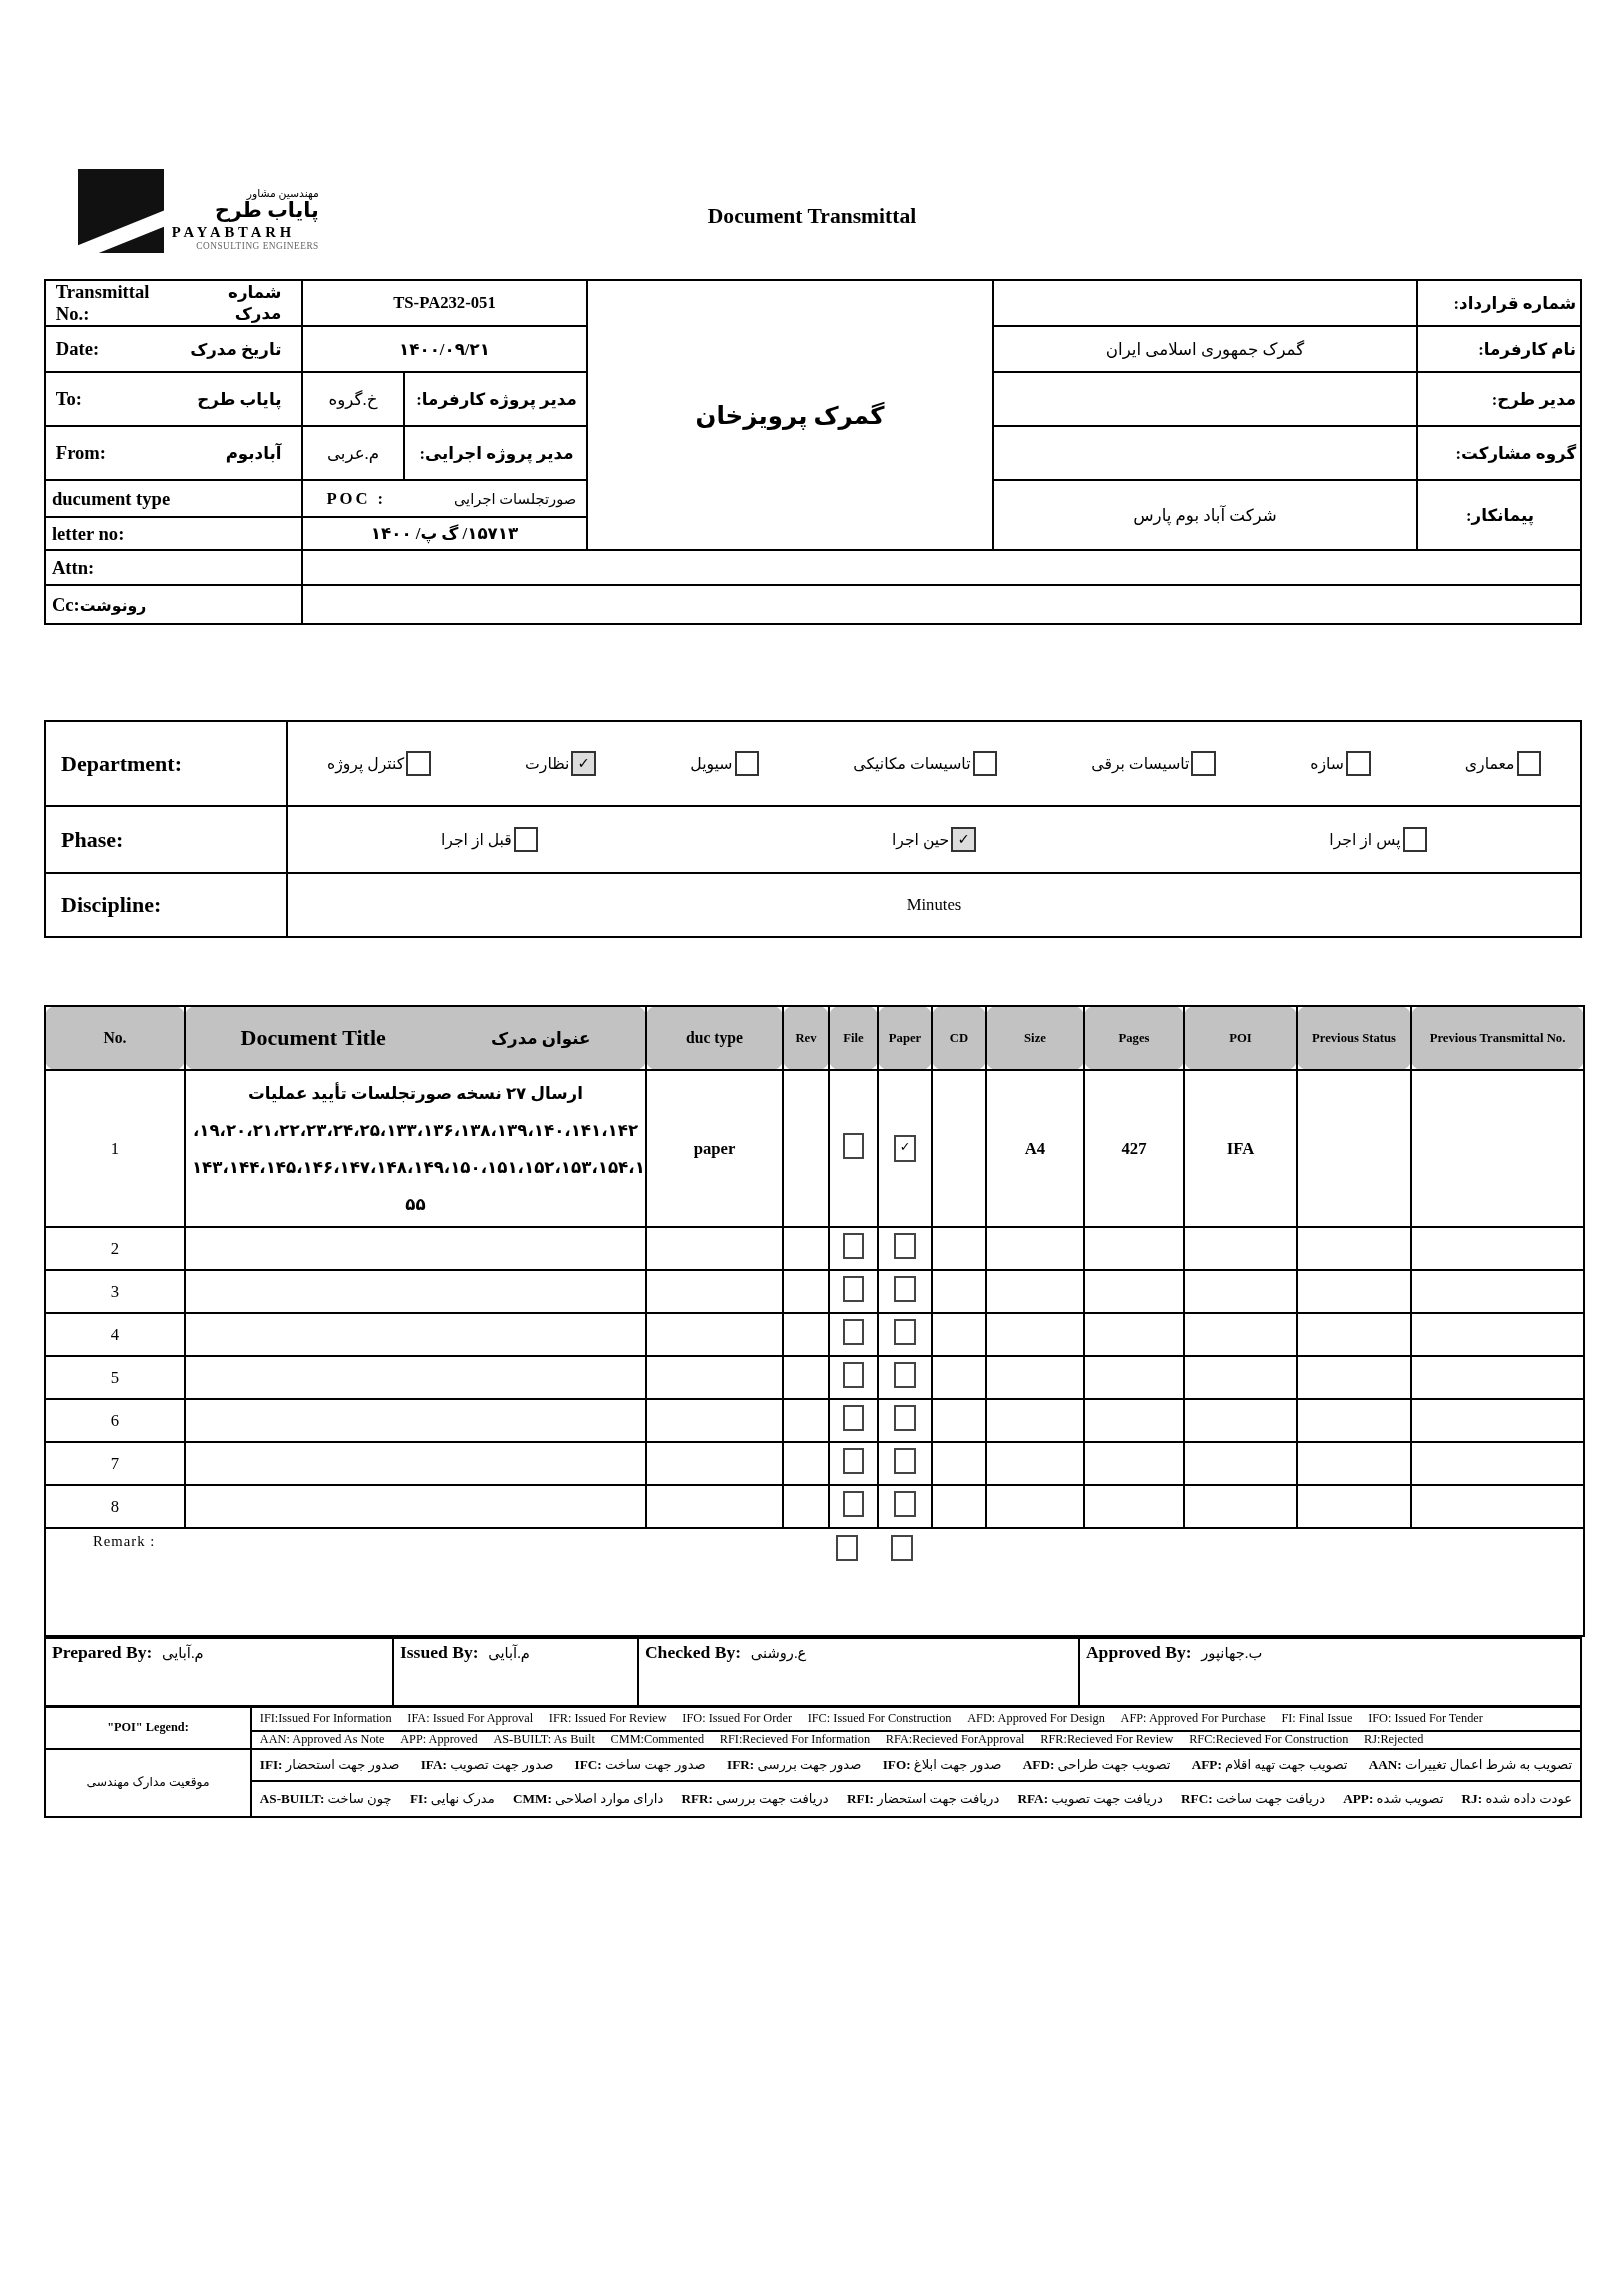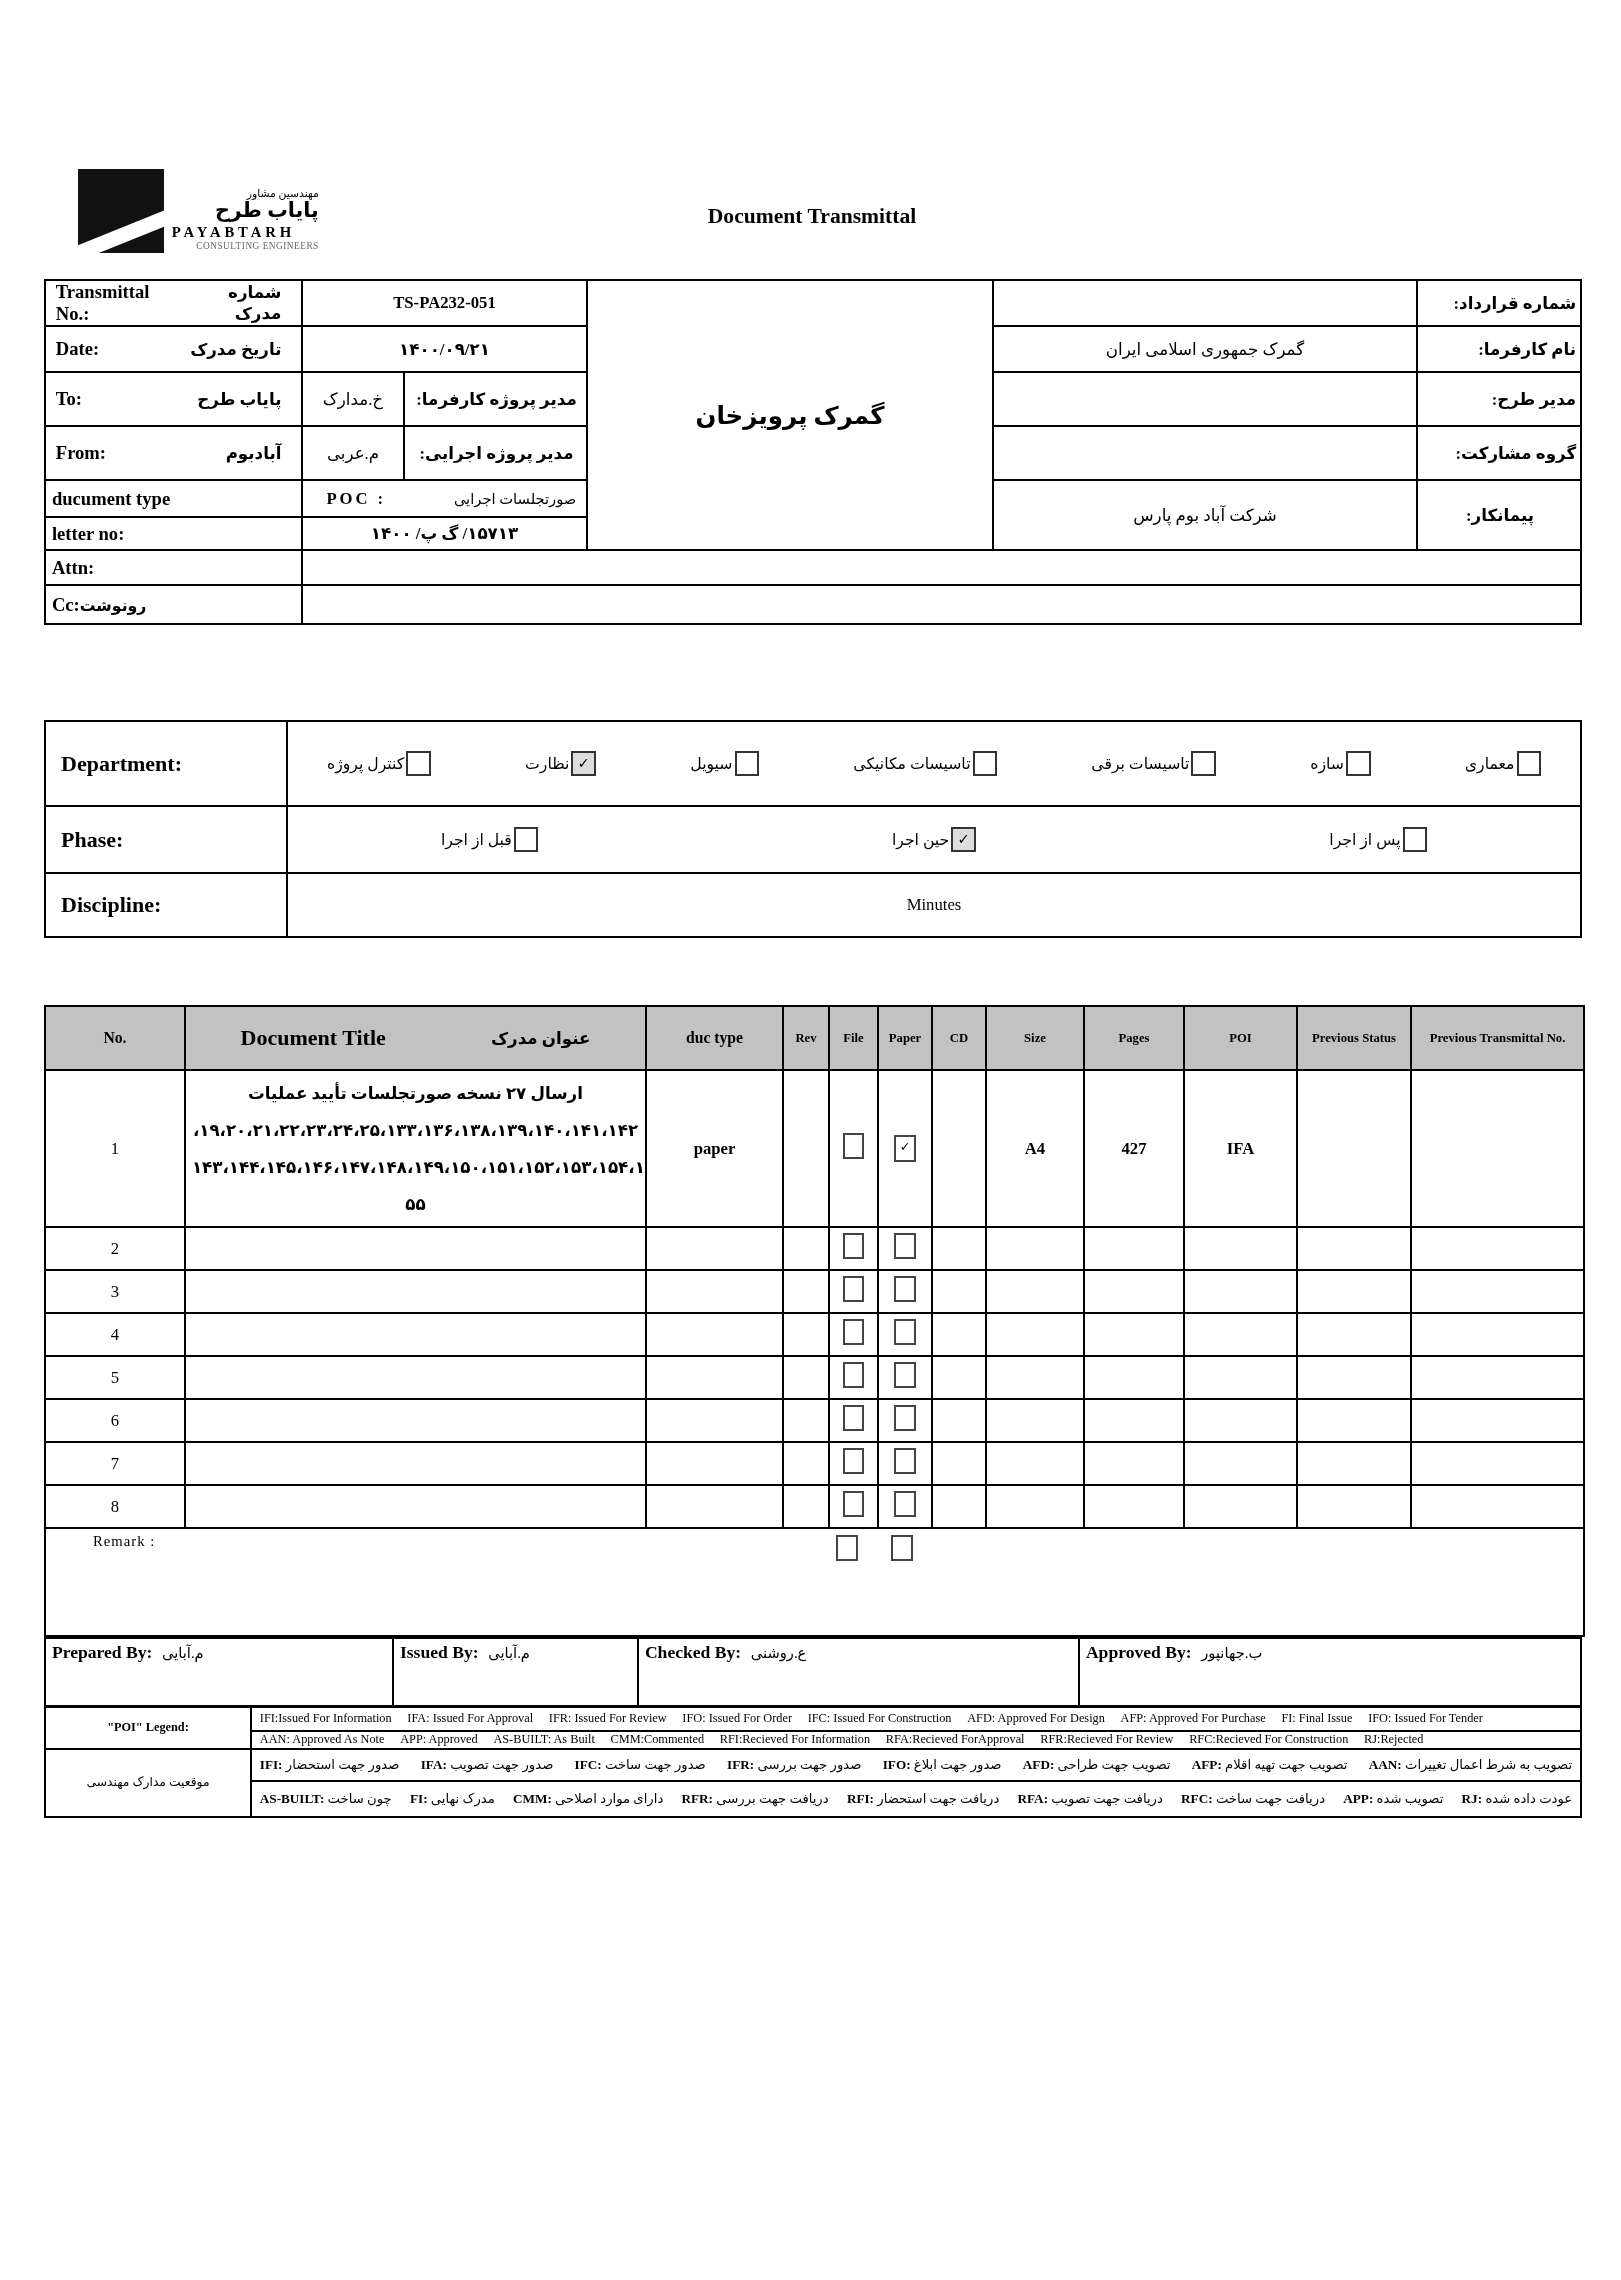--- a/index.html
+++ b/index.html
@@ -43,21 +43,21 @@
   .t2 .slab{font-weight:bold;font-size:22px;padding-left:15px;}
   .chk-row{display:flex;direction:rtl;justify-content:space-between;align-items:center;padding:0 33px;}
   .chk-item{display:flex;align-items:center;gap:2px;font-size:15.7px;direction:rtl;}
   .cb{display:inline-block;width:20.6px;height:20.6px;border:2px solid #333;background:#fff;
       line-height:19.6px;text-align:center;font-size:14.7px;font-family:"DejaVu Sans",sans-serif;}
   .cb.checked{background:#ddd;}
   .cb.checked::after{content:"✓";}
   .discipline-val{text-align:center;font-size:16.7px;}
   
   .t3{position:absolute;left:44px;top:1005px;width:1539px;}
-  .t3 th{background:#c2c2c2;font-size:15.7px;font-weight:bold;padding:0 2px;}
+  .t3 th{background:#c2c2c2;font-size:15.7px;font-weight:bold;padding:0 2px;border-radius:11px;}
   .t3 th.small{font-size:12.7px;}
   .th-title{display:flex;justify-content:space-around;align-items:center;}
   .th-title .en{font-size:22px;}
   .th-title .fa{font-size:16.7px;font-weight:bold;}
   .t3 td{text-align:center;font-size:16.7px;}
   .title-cell div{line-height:37px;font-weight:bold;font-size:16.7px;text-align:center;}
   .cbs{display:inline-block;width:17.6px;height:22.5px;border:2px solid #444;background:#fff;
        line-height:20.6px;text-align:center;font-size:12.7px;font-family:"DejaVu Sans",sans-serif;}
   .cbs.checked::after{content:"✓";}
   .remark-cell{position:relative;height:106px;text-align:left;vertical-align:top;}
@@ -131,21 +131,21 @@
       <td class="rval">گمرک جمهوری اسلامی ایران</td>
       <td class="rlab">نام کارفرما:</td>
     </tr>
     <tr style="height:54px">
       <td class="lab">
             <div class="lab-flex">
               <span class="en">To:</span>
               <span class="fa">پایاب طرح</span>
             </div>
           </td>
-      <td class="val-fa">خ.مدارک</td>
+      <td class="val-fa">خ.گروه</td>
       <td class="rlab" style="text-align:center">مدیر پروژه کارفرما:</td>
       <td class="rval"></td>
       <td class="rlab">مدیر طرح:</td>
     </tr>
     <tr style="height:54px">
       <td class="lab">
             <div class="lab-flex">
               <span class="en">From:</span>
               <span class="fa">آبادبوم</span>
             </div>

